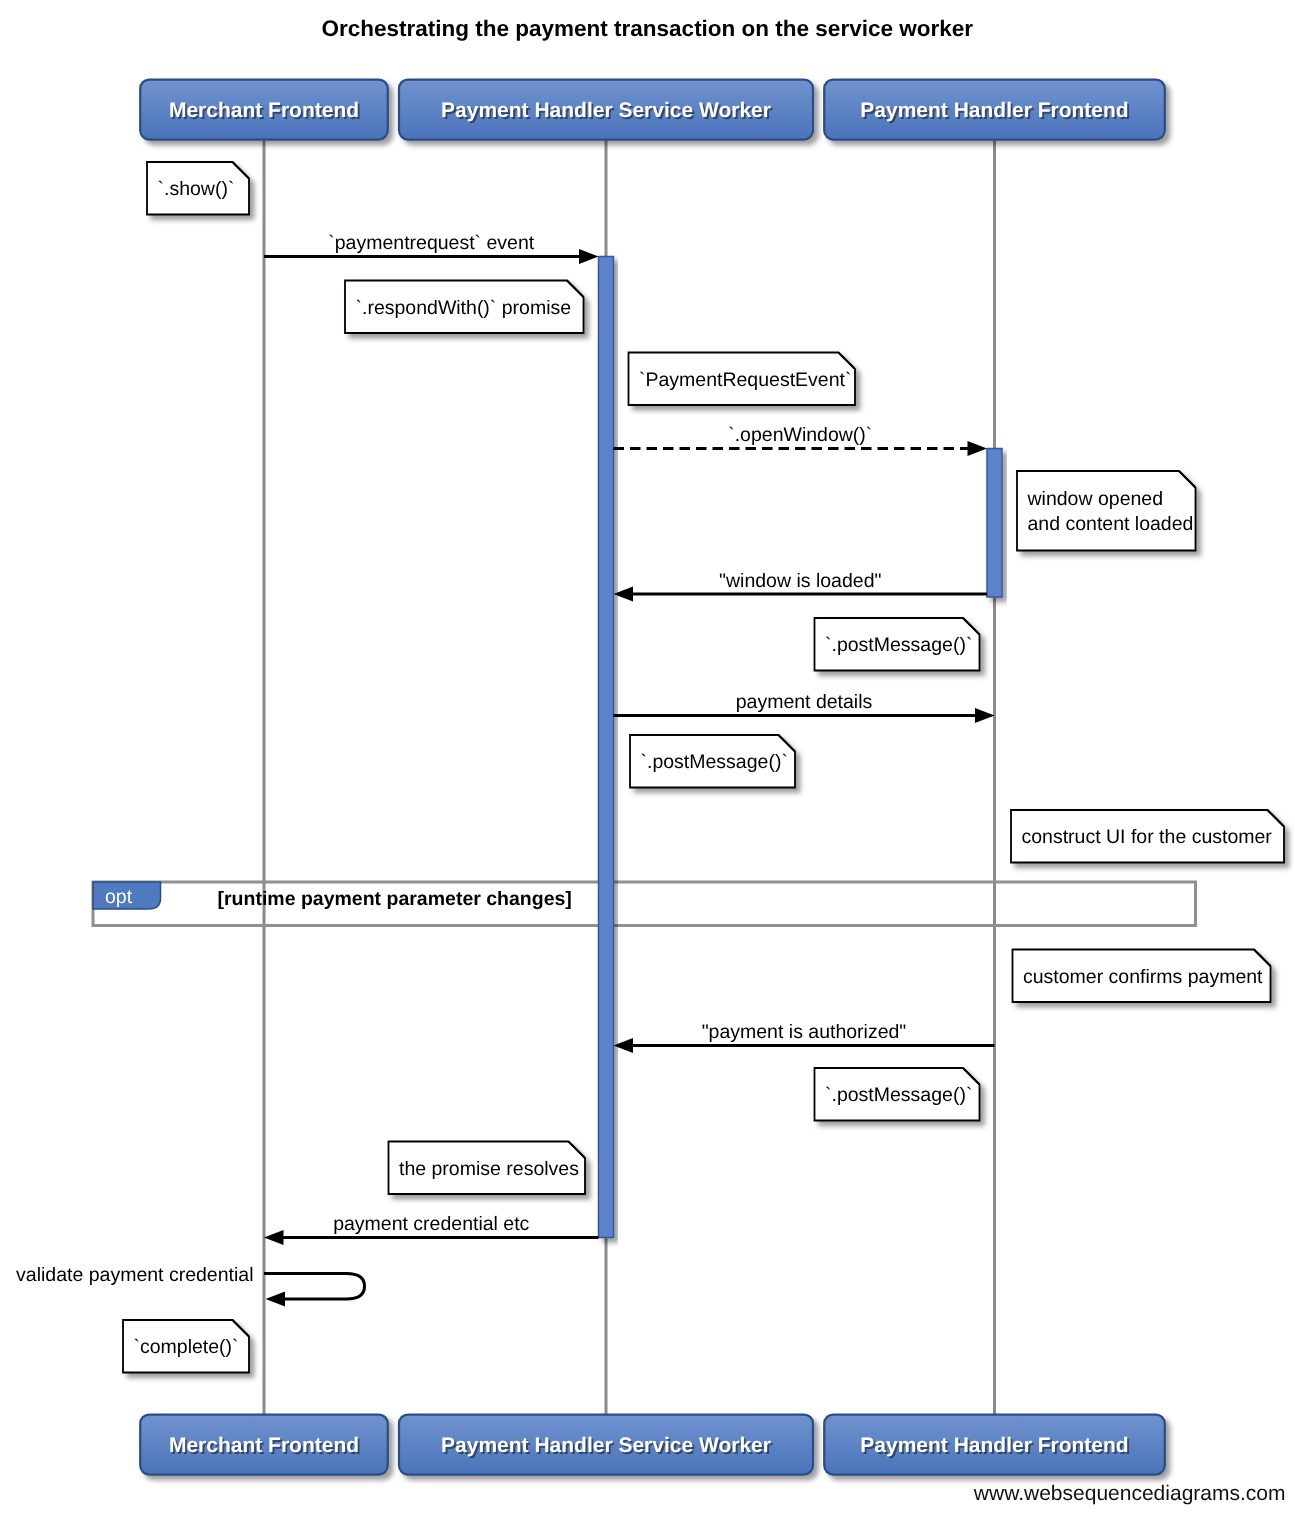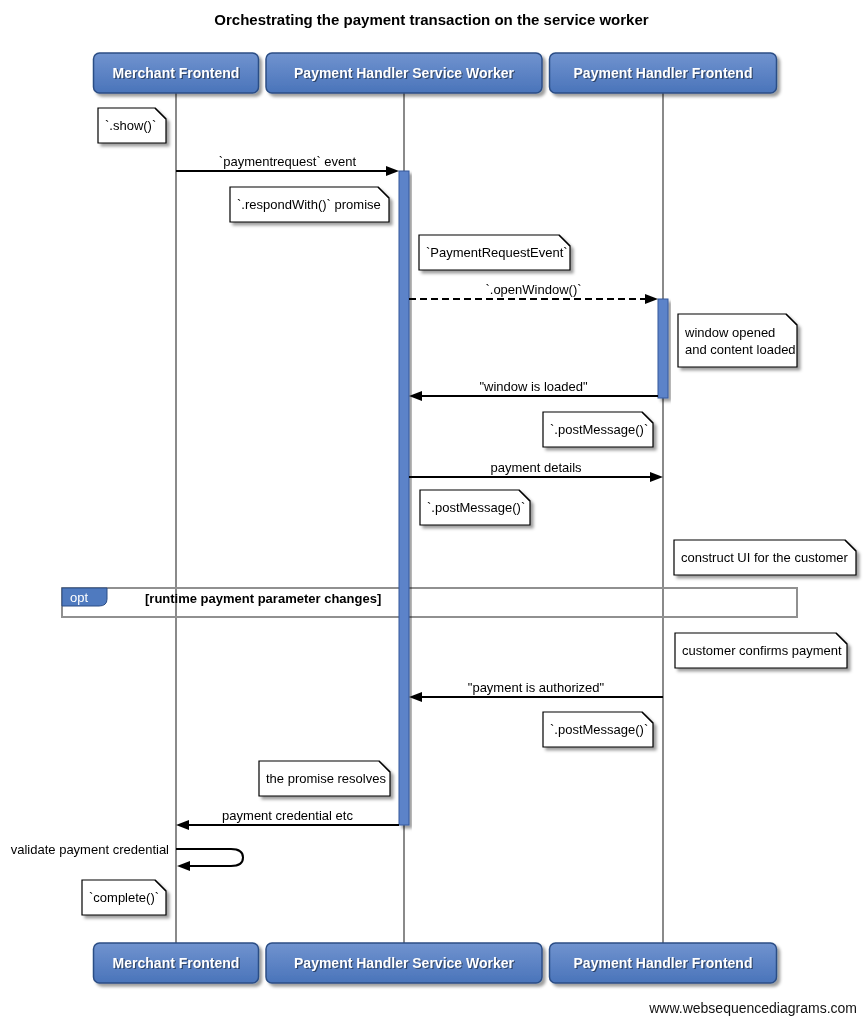--- a/index.html
+++ b/index.html
@@ -5,21 +5,21 @@
   html,body{margin:0;padding:0;background:#ffffff;}
   #diagram{
     position:relative;width:863px;height:1019px;background:#ffffff;overflow:hidden;
     font-family:"Liberation Sans",sans-serif;
   }
   #title{
     position:absolute;top:11px;left:0;width:100%;text-align:center;
     font-size:15px;font-weight:bold;color:#000;
   }
   #watermark{
-    position:absolute;right:6px;bottom:3px;font-size:14px;color:#111;
+    position:absolute;right:6px;bottom:16px;font-size:14px;color:#111;
   }
   #scene{position:absolute;left:0;top:0;}
   svg text{font-family:"Liberation Sans",sans-serif;}
 </style>
 </head>
 <body>
 
 <div id="diagram">
   <div id="title">Orchestrating the payment transaction on the service worker</div>
   <svg id="scene" xmlns="http://www.w3.org/2000/svg" width="863" height="1019">

